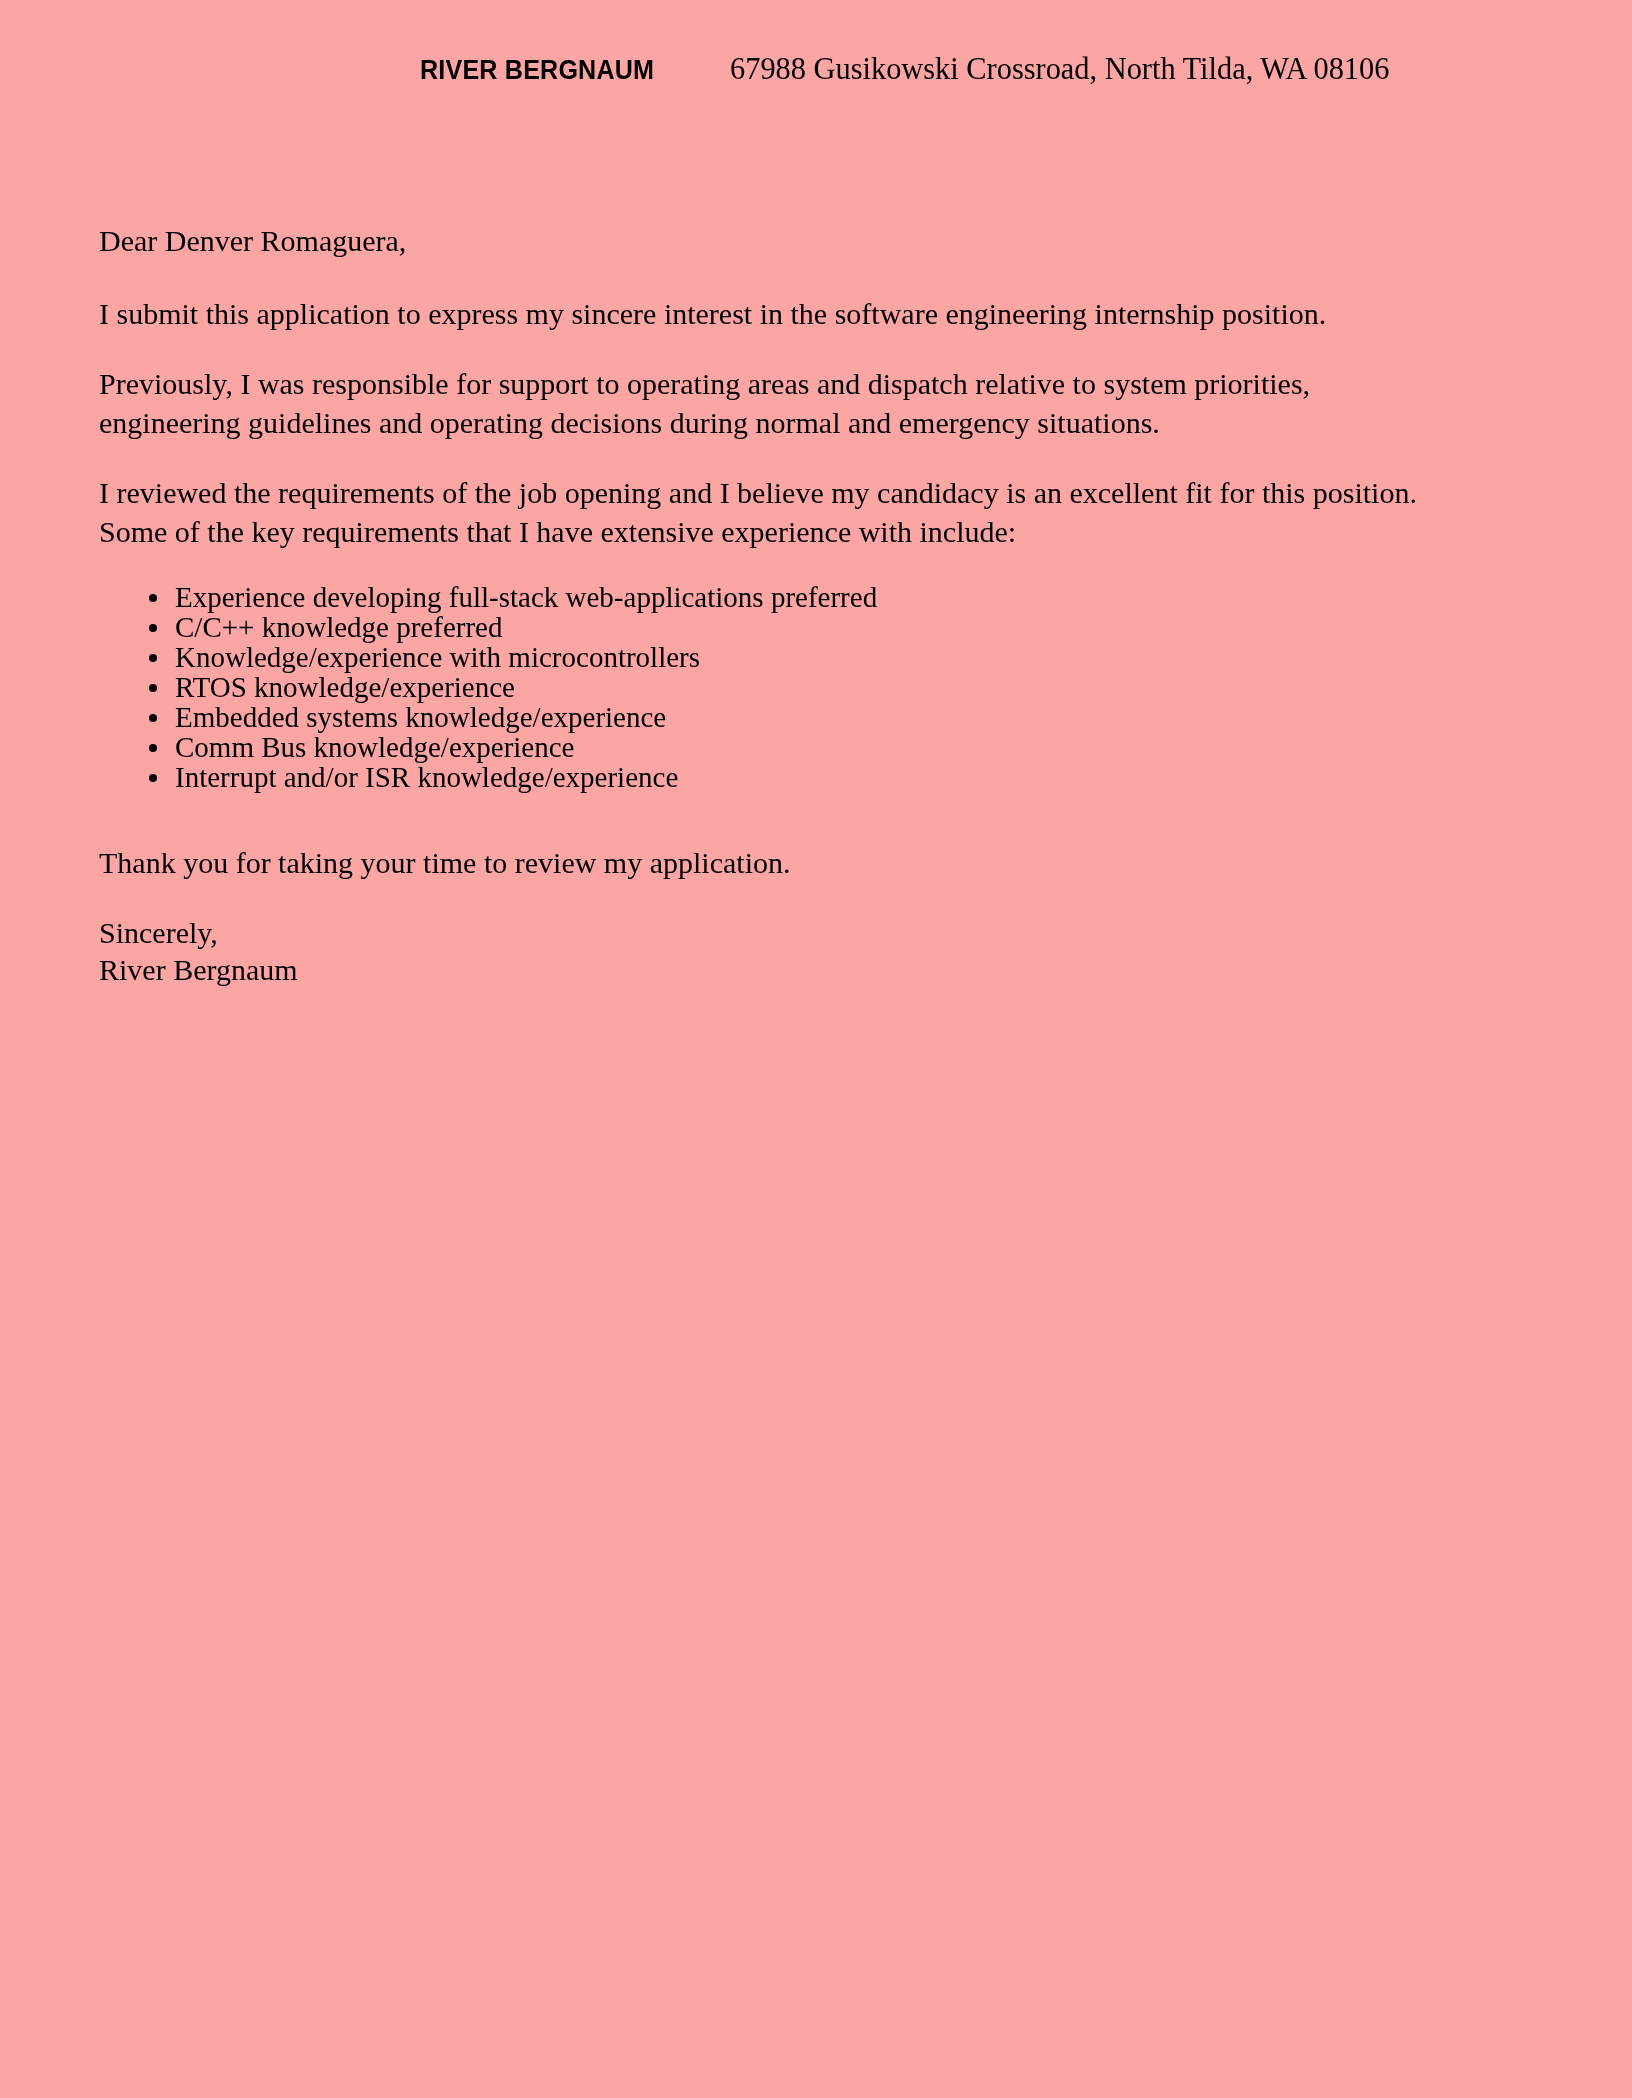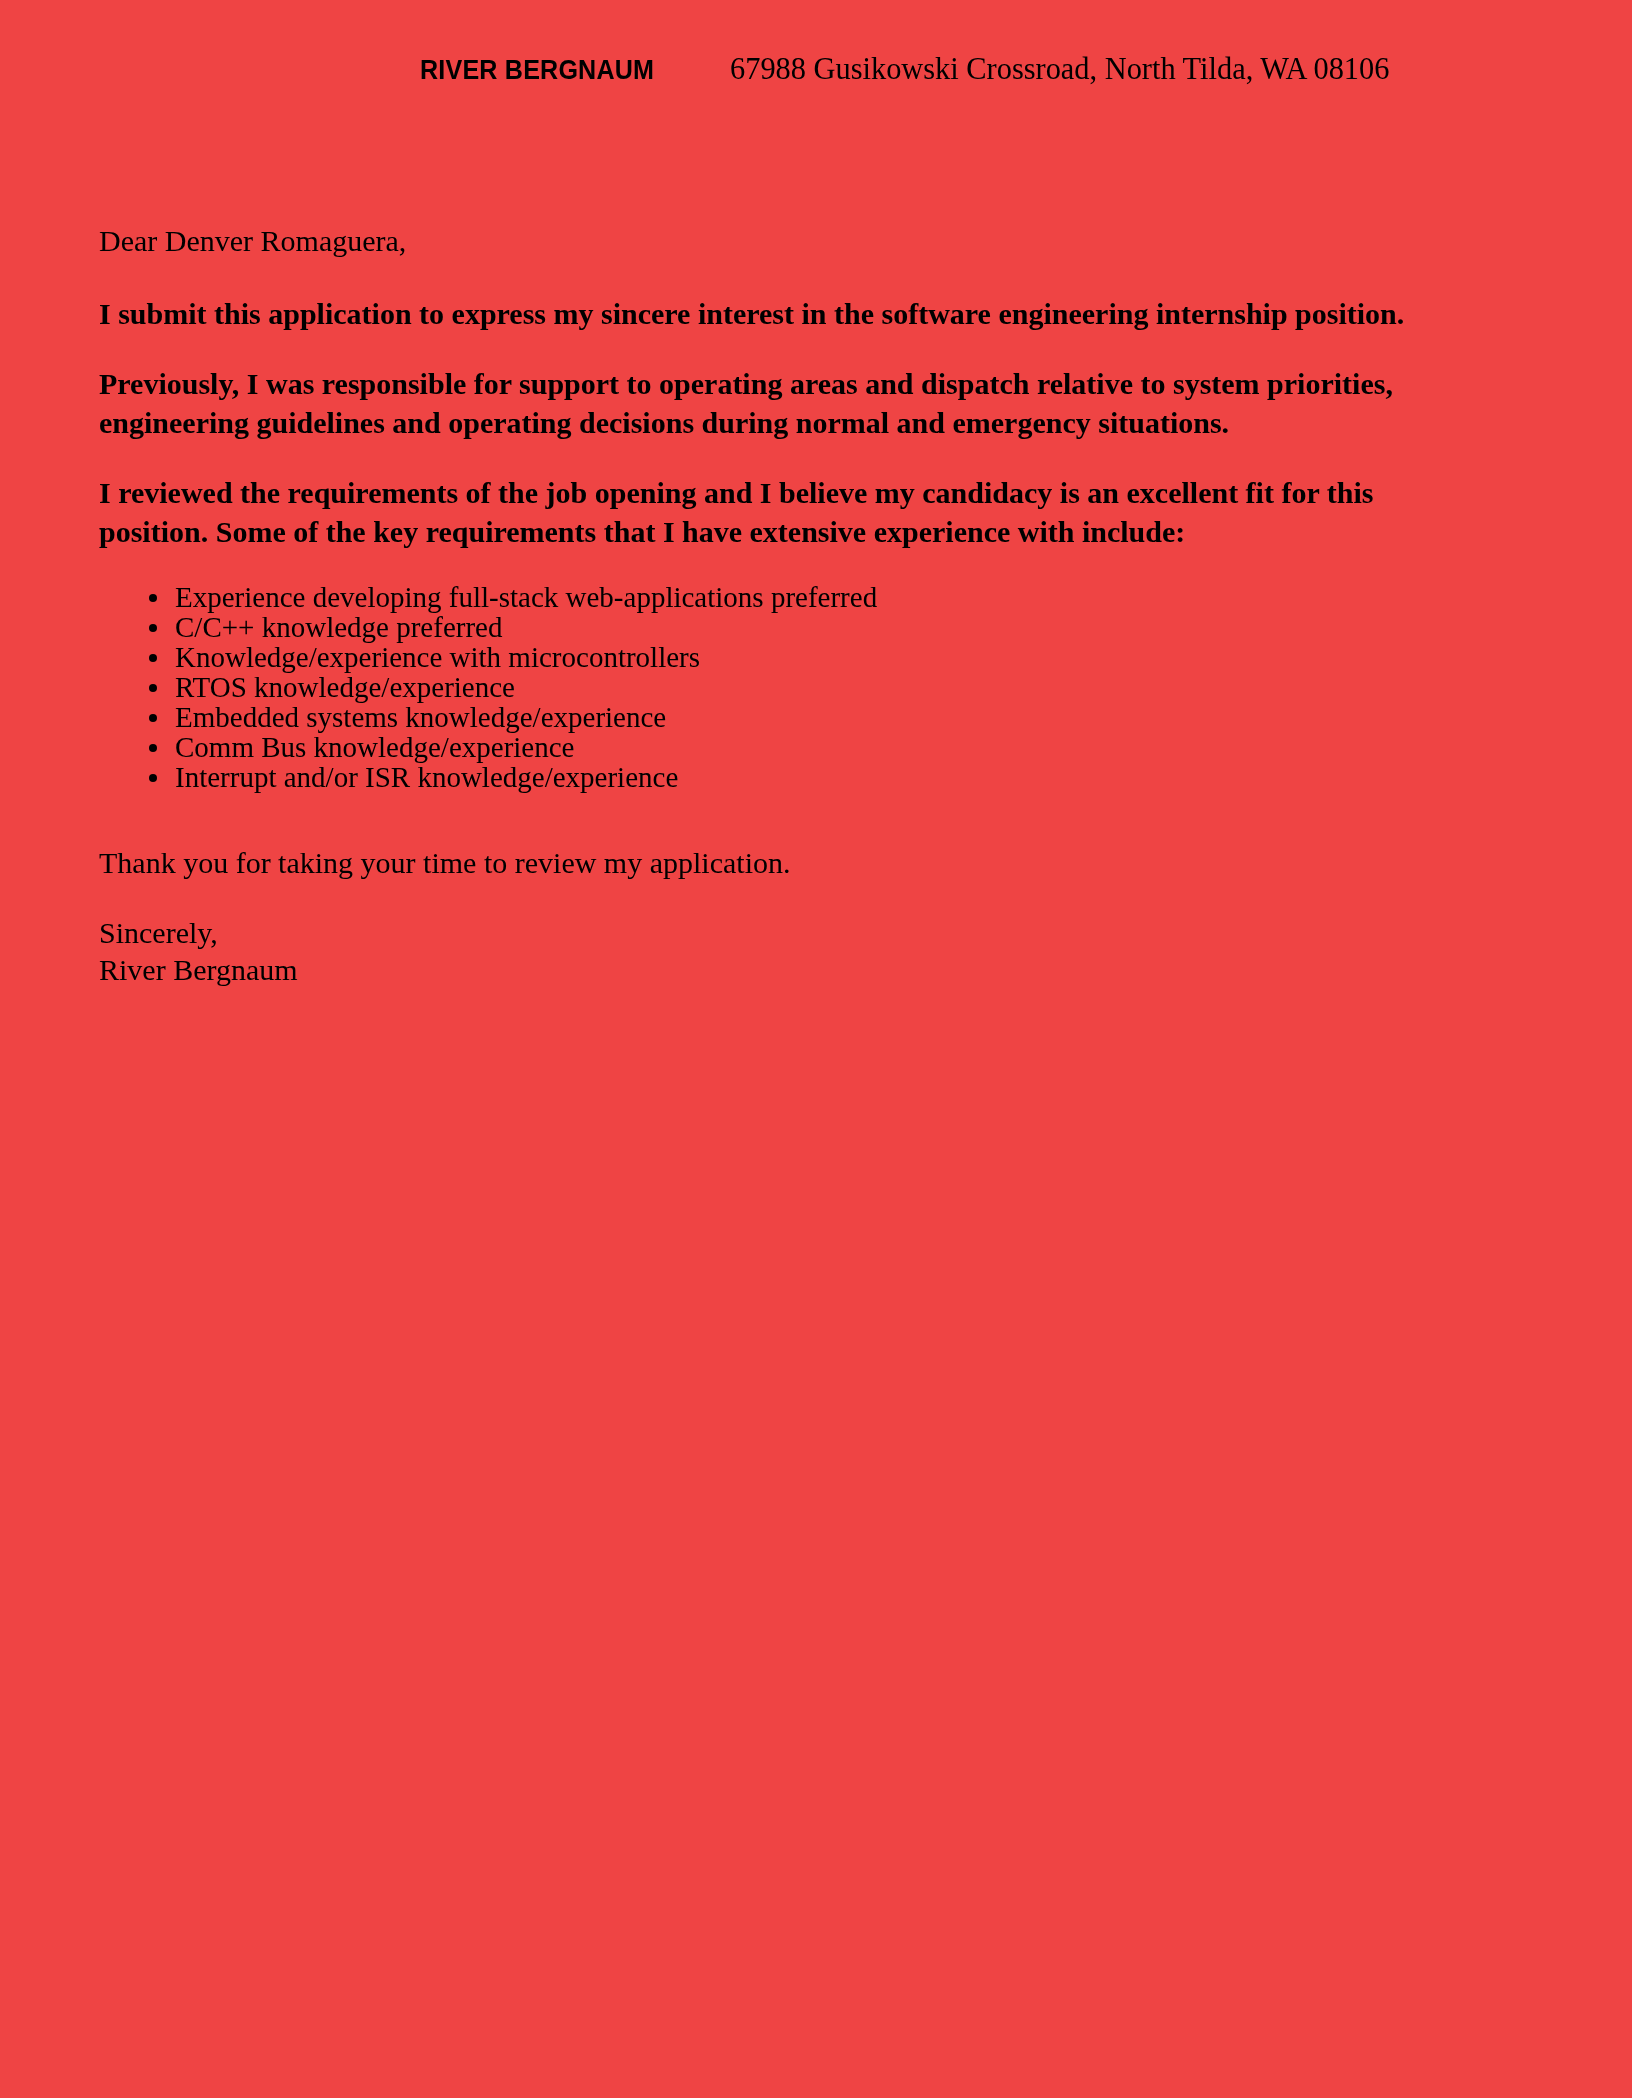--- a/index.html
+++ b/index.html
@@ -5,21 +5,21 @@
   html, body {
     margin: 0;
     padding: 0;
     background: #ffffff;
   }
 
   .page {
     position: relative;
     width: 1632px;
     height: 2098px;
-    background: #ef4444;
+    background: #fca5a5;
     overflow: hidden;
     font-family: "Liberation Serif", "DejaVu Serif", serif;
     color: #000000;
   }
 
   
   .letterhead {
     position: absolute;
     left: 0;
     top: 52px;
@@ -65,21 +65,20 @@
     font-size: 30px;
     line-height: 38px;
     margin: 0 0 34px 0;
   }
 
   .para {
     font-size: 30px;
     line-height: 39px;
     margin: 0 0 31px 0;
     text-align: left;
-    font-weight: bold;
   }
 
   .bullets {
     list-style: none;
     margin: 10px 0 0 0;
     padding: 0;
   }
 
   .bullets li {
     position: relative;

